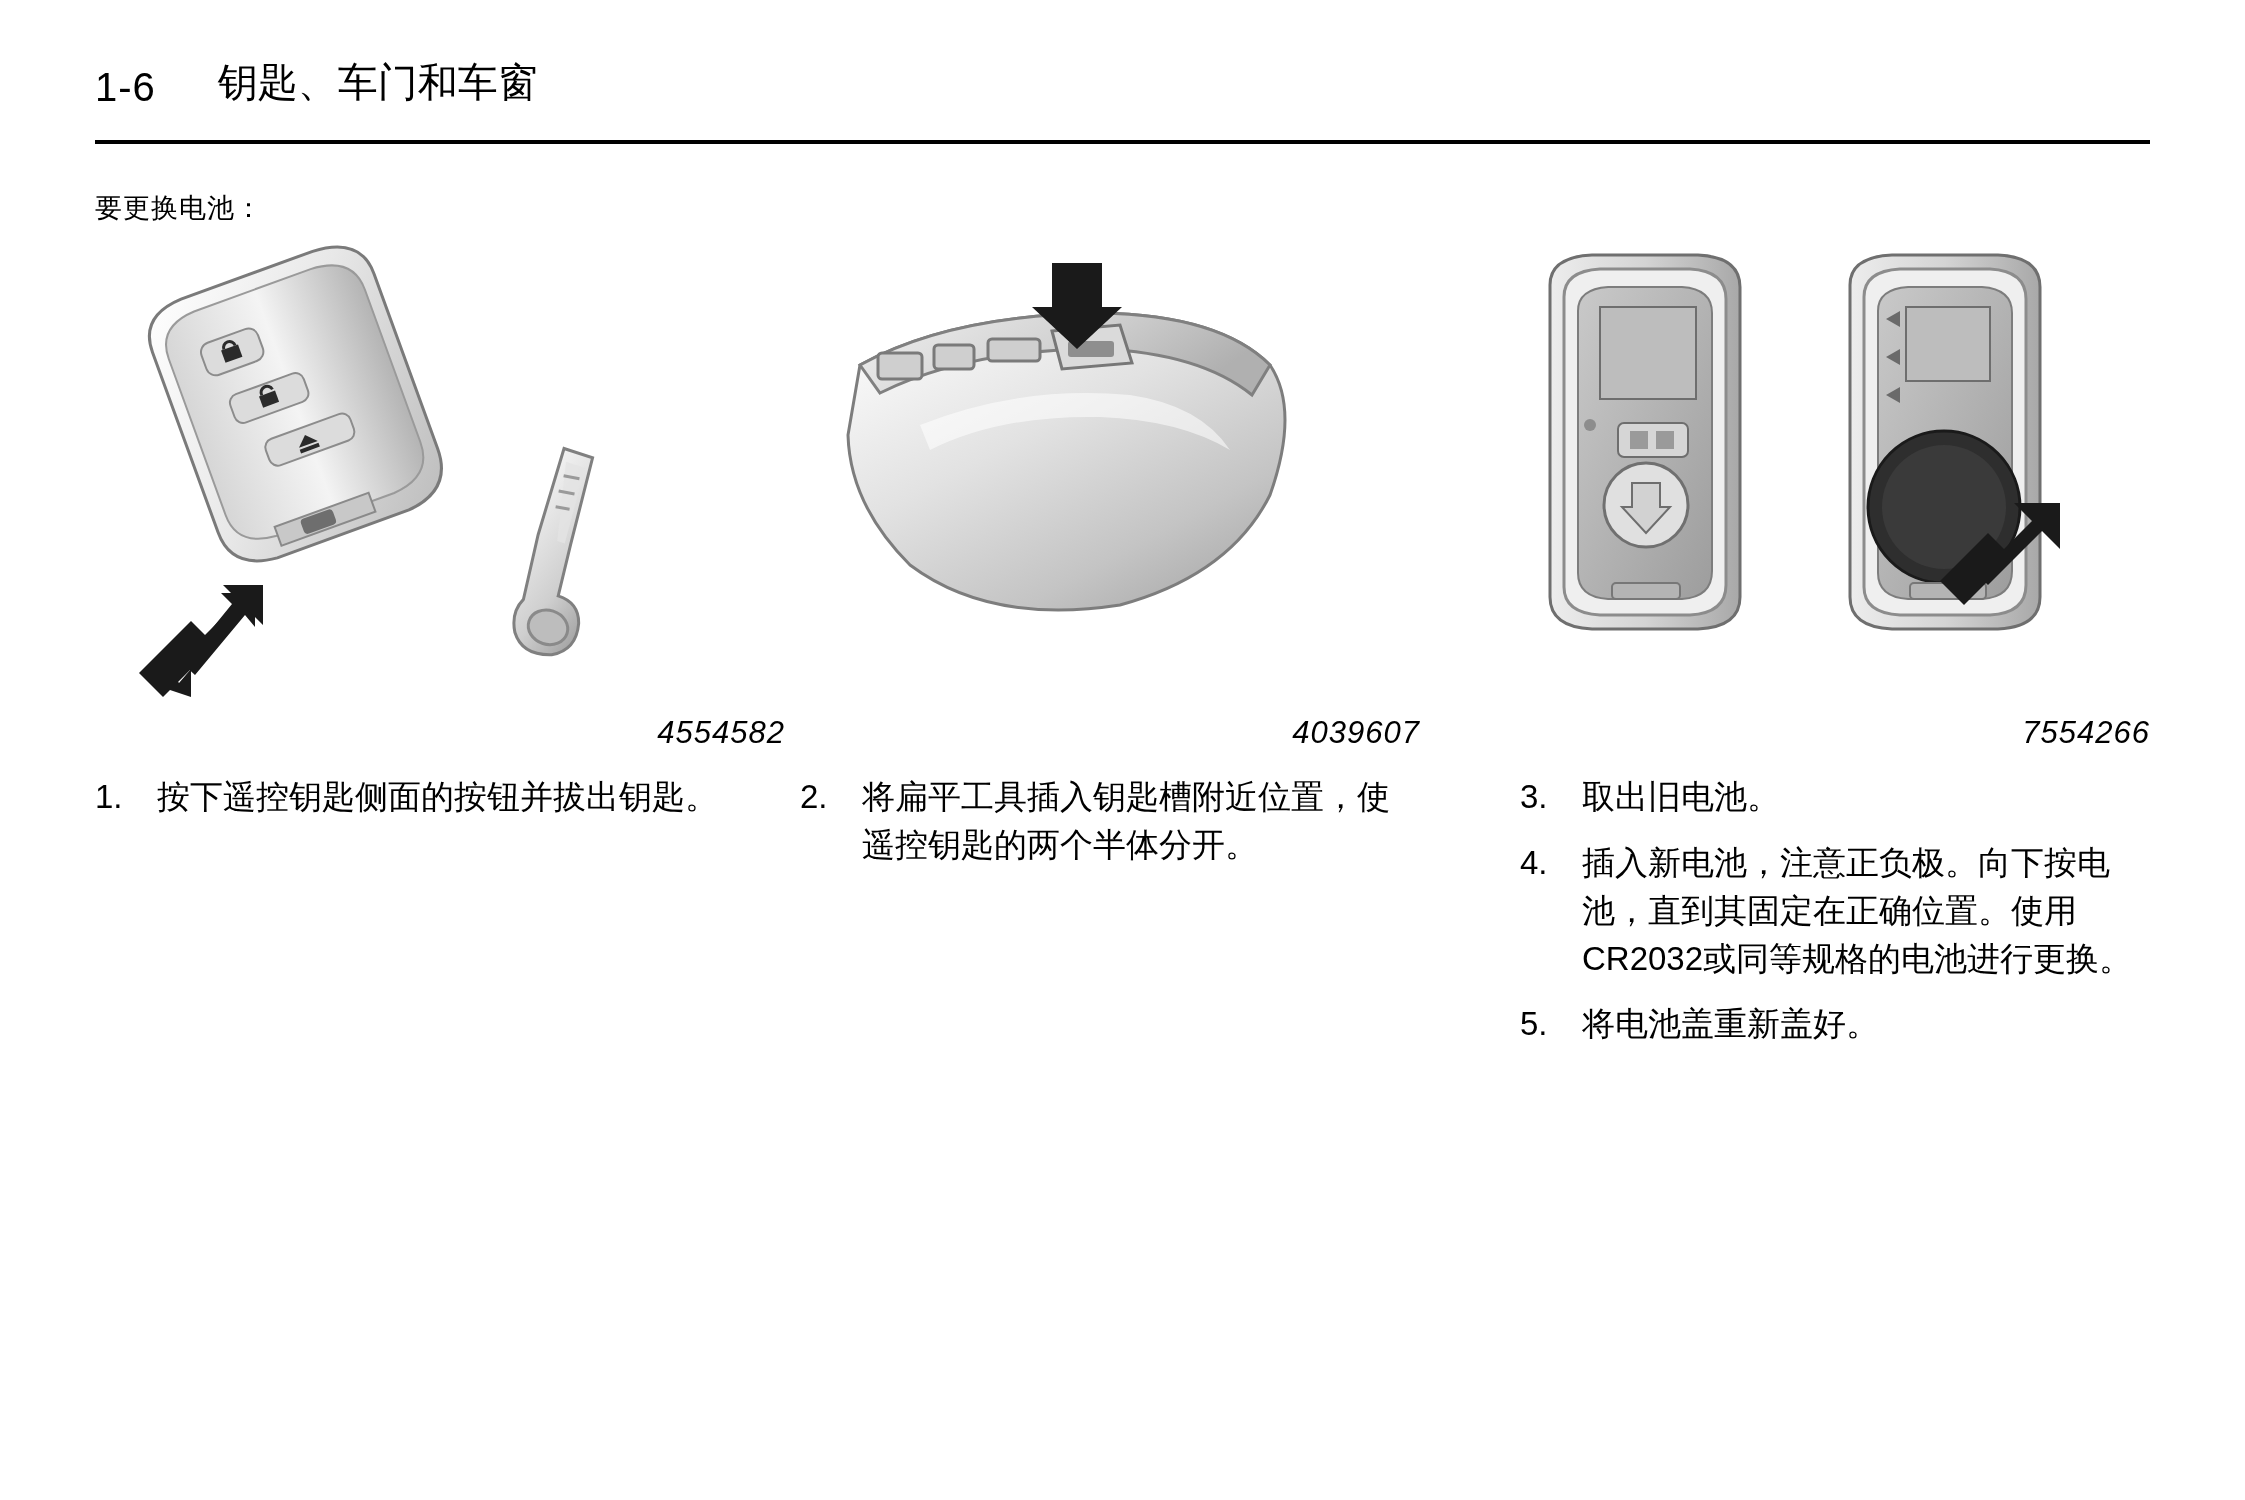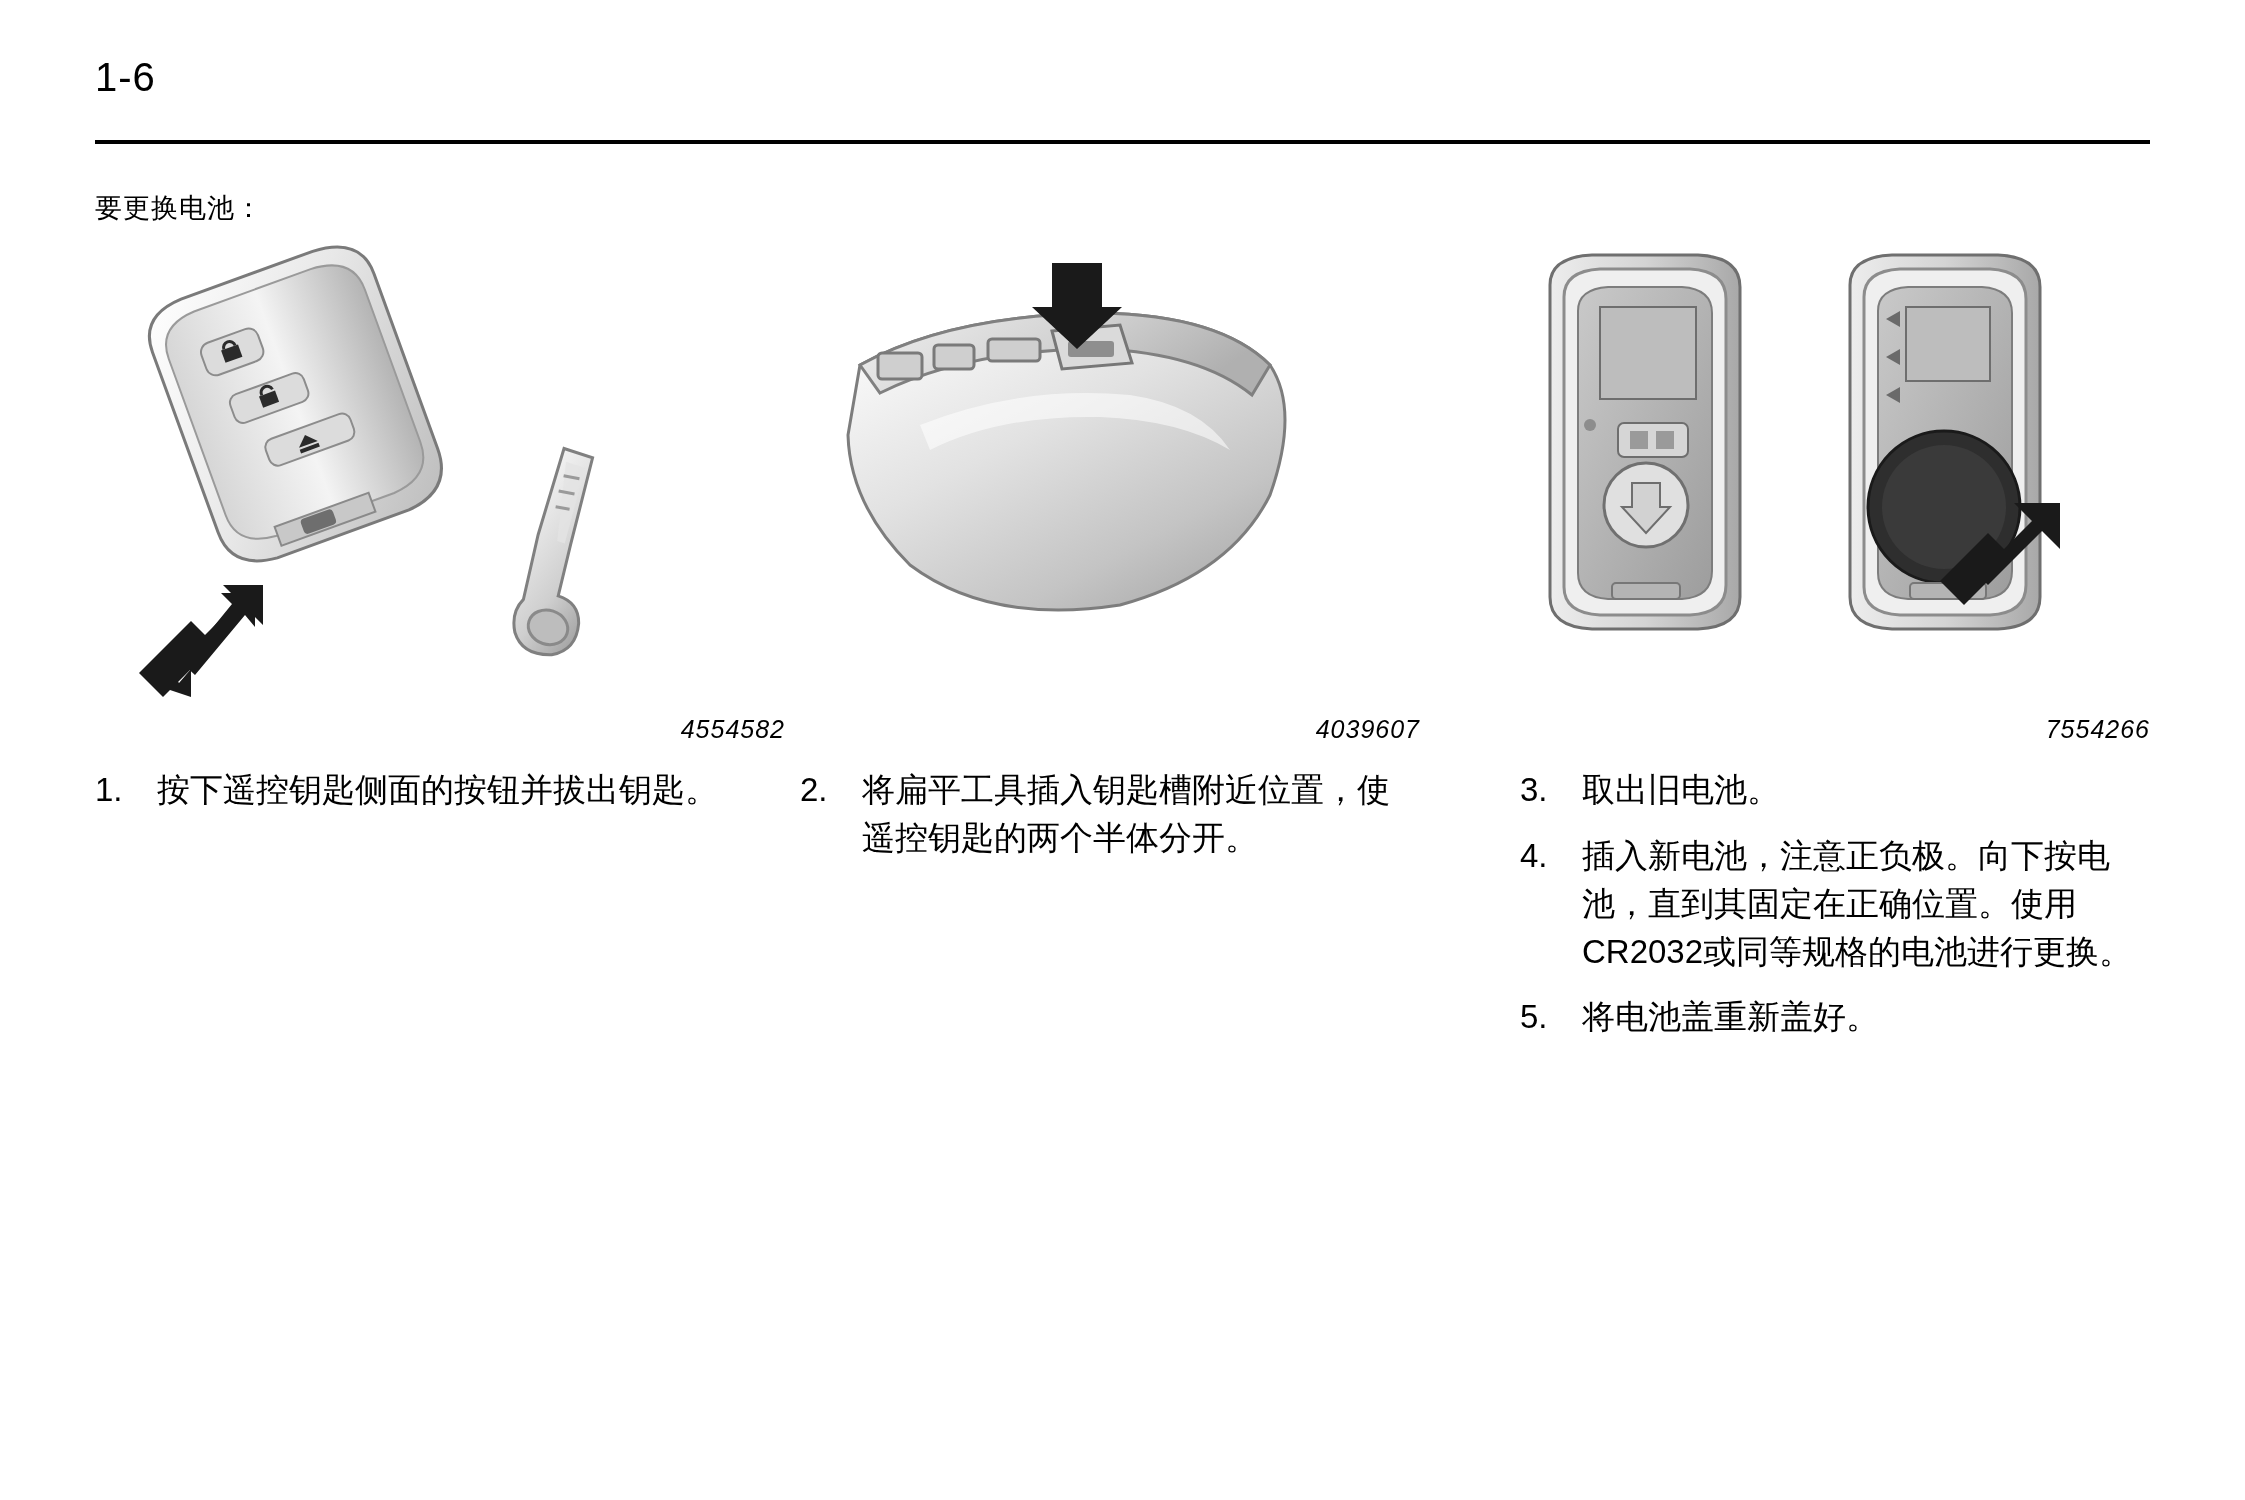--- a/index.html
+++ b/index.html
@@ -65,21 +65,21 @@
   }
   .col-1 { left: 95px;  width: 690px; }
   .col-2 { left: 800px; width: 620px; }
   .col-3 { left: 1520px; width: 630px; }
 
   .figure {
     position: relative;
     width: 100%;
   }
   .fig-id {
-    font-size: 25px;
+    font-size: 31px;
     font-style: italic;
     text-align: right;
     font-family: "Liberation Sans", sans-serif;
     letter-spacing: 1px;
   }
 
   
   .steps {
     margin-top: 22px;
   }
@@ -101,20 +101,21 @@
   
   svg { display: block; }
 </style>
 </head>
 <body>
 
 <div class="page">
 
   <div class="header">
     <span class="page-num">1-6</span>
+    <span class="chapter-title">钥匙、车门和车窗</span>
   </div>
   <div class="header-rule"></div>
 
   <div class="intro">要更换电池：</div>
 
   <div class="col col-1">
     <div class="figure">
       <svg width="690" height="470" viewBox="0 0 690 470">
         <defs>
           <linearGradient id="g1" x1="0" y1="0" x2="1" y2="1">

